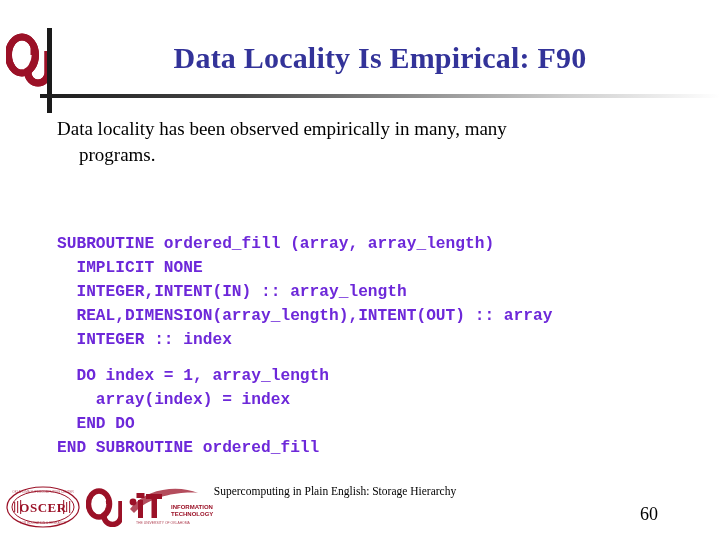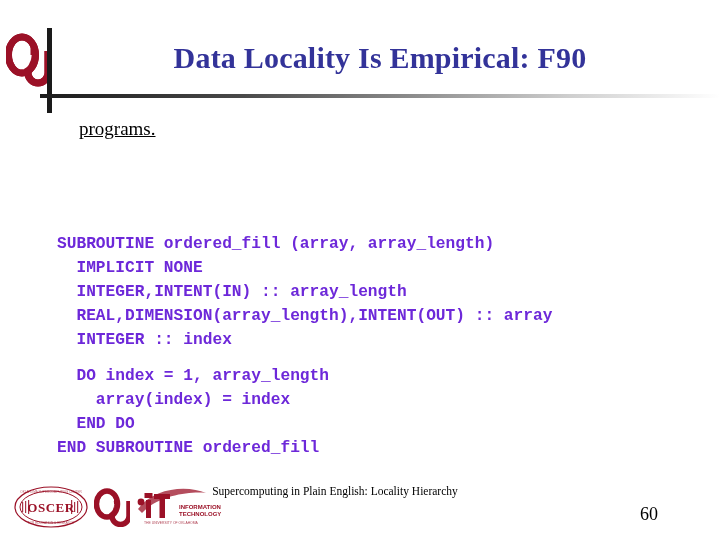--- a/index.html
+++ b/index.html
@@ -69,21 +69,20 @@
     top: 116px;
     width: 600px;
     font-size: 19px;
     line-height: 26px;
     color: #000000;
     text-indent: 0;
   }
   #body-text .cont {
     display: block;
     padding-left: 22px;
-    text-decoration: underline;
   }
 
   
   #code-block {
     position: absolute;
     left: 57px;
     top: 232px;
     width: 620px;
     font-family: "Liberation Mono", "DejaVu Sans Mono", monospace;
     font-size: 16.2px;
@@ -98,21 +97,21 @@
   
   #footer {
     position: absolute;
     left: 0;
     top: 478px;
     width: 720px;
     height: 62px;
   }
   #footer-logos {
     position: absolute;
-    left: 8px;
+    left: 0;
     top: 3px;
     width: 215px;
     height: 52px;
   }
   #oscer-logo { position: absolute; left: 4px; top: 4px; width: 78px; height: 44px; }
   #ou-logo-footer { position: absolute; left: 86px; top: 6px; width: 36px; height: 40px; }
   #it-logo { position: absolute; left: 124px; top: 4px; width: 92px; height: 44px; }
 
   #footer-text {
     position: absolute;
@@ -154,20 +153,21 @@
     </svg>
   </div>
 
   <div id="header-vbar"></div>
   <div id="header-rule"></div>
 
   <div id="slide-title">Data Locality Is Empirical: F90</div>
 </div>
 
 <div id="body-text">
+  <span>Data locality has been observed empirically in many, many</span>
   <span class="cont">programs.</span>
 </div>
 
 <div id="code-block"><span class="ln">SUBROUTINE ordered_fill (array, array_length)</span><span class="ln">  IMPLICIT NONE</span><span class="ln">  INTEGER,INTENT(IN) :: array_length</span><span class="ln">  REAL,DIMENSION(array_length),INTENT(OUT) :: array</span><span class="ln">  INTEGER :: index</span><span class="ln blank">&nbsp;</span><span class="ln">  DO index = 1, array_length</span><span class="ln">    array(index) = index</span><span class="ln">  END DO</span><span class="ln">END SUBROUTINE ordered_fill</span></div>
 
 <div id="footer">
 
   <div id="footer-logos">
 
     <div id="oscer-logo">
@@ -208,17 +208,17 @@
         <rect x="22" y="9" width="16" height="5" fill="#9B1127"></rect>
         <rect x="27.5" y="9" width="5.5" height="24" fill="#9B1127"></rect>
         <text x="47" y="24" font-family="'Liberation Sans', sans-serif" font-size="6" font-weight="bold" fill="#9B1127">INFORMATION</text>
         <text x="47" y="31" font-family="'Liberation Sans', sans-serif" font-size="6" font-weight="bold" fill="#9B1127">TECHNOLOGY</text>
         <text x="12" y="39" font-family="'Liberation Sans', sans-serif" font-size="3.4" fill="#9B1127" opacity="0.8">THE UNIVERSITY OF OKLAHOMA</text>
       </svg>
     </div>
   </div>
 
   <div id="footer-text">
-    <div>Supercomputing in Plain English: Locality Hierarchy</div>
+    <div>Supercomputing in Plain English: Storage Hierarchy</div>
   </div>
 </div>
 
 <div id="page-number">60</div>
 
 </body></html>

